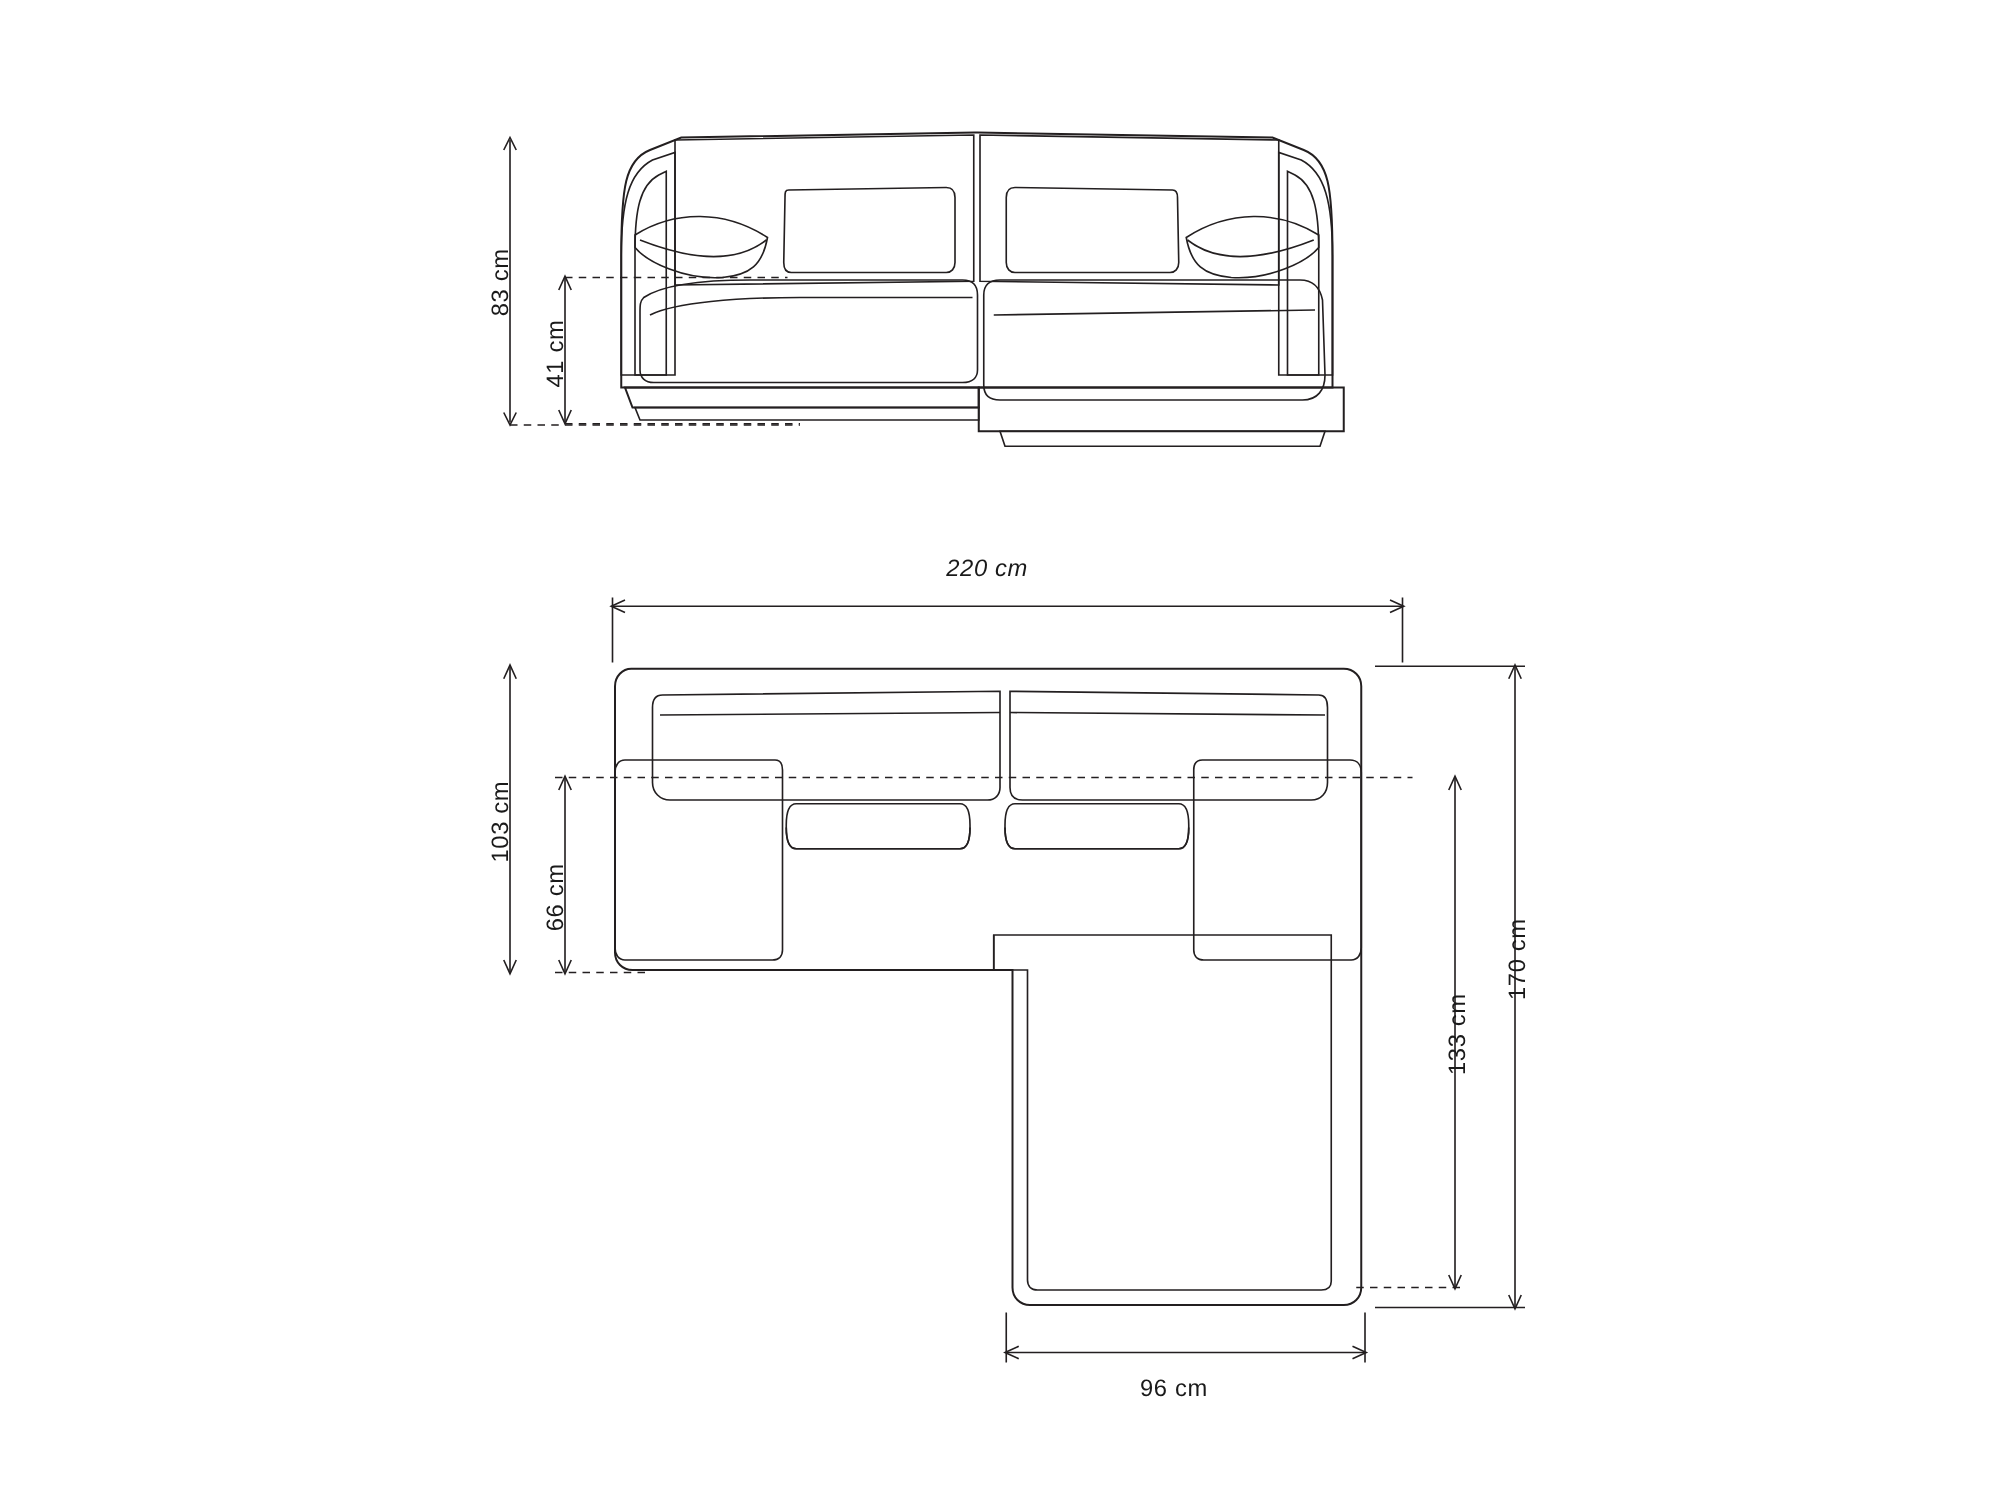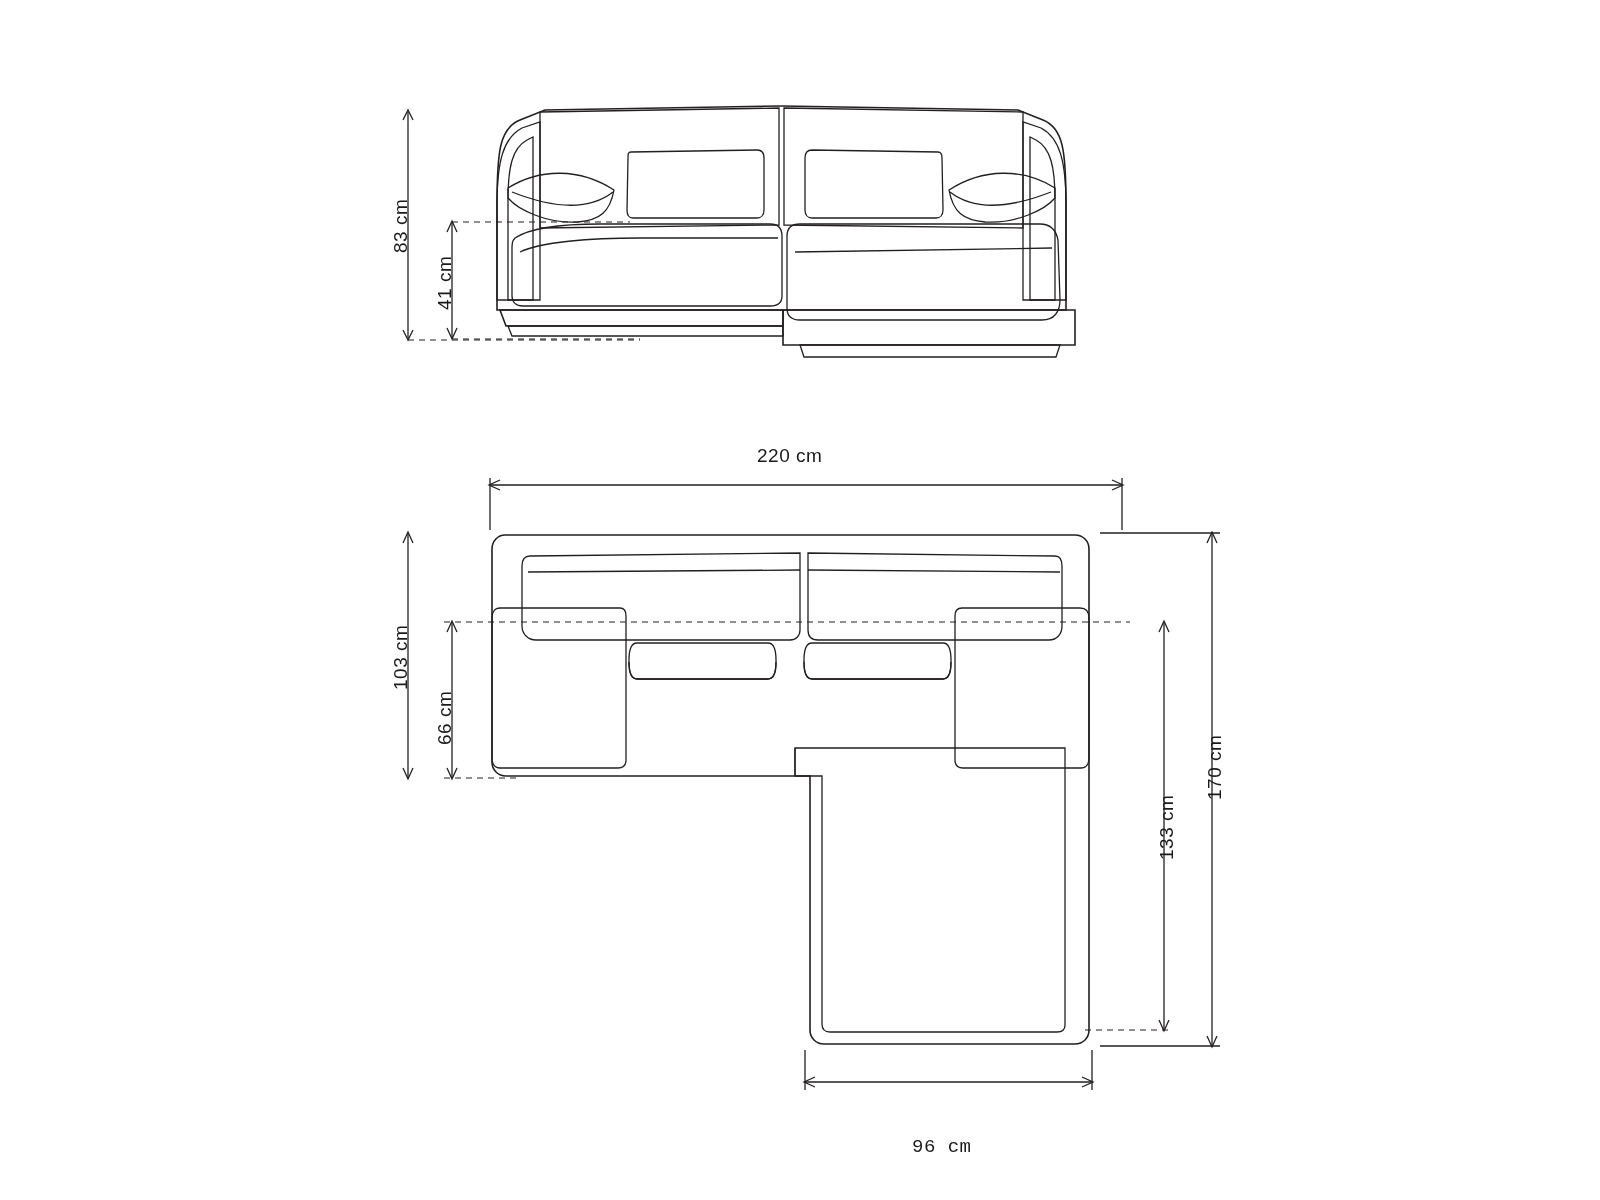--- a/index.html
+++ b/index.html
@@ -167,25 +167,25 @@
       <path class="ln thin" d="M1082,1077 L1093,1082 L1082,1087"></path>
       <line class="ln thin" x1="805" y1="1050" x2="805" y2="1090"></line>
       <line class="ln thin" x1="1092" y1="1050" x2="1092" y2="1090"></line>
     </g>
   </svg>
 
   <div class="dim-label rot" style="left:390px; top:253px;">83 cm</div>
 
   <div class="dim-label rot" style="left:434px; top:310px;">41 cm</div>
 
-  <div class="dim-label" style="left:757px; top:445px;">220 cm</div>
+  <div class="dim-label" style="left:757px; top:445px;font-style:italic;">220 cm</div>
 
   <div class="dim-label rot" style="left:390px; top:690px;">103 cm</div>
 
   <div class="dim-label rot" style="left:434px; top:745px;">66 cm</div>
 
   <div class="dim-label rot" style="left:1204px; top:800px;">170 cm</div>
 
   <div class="dim-label rot" style="left:1156px; top:860px;">133 cm</div>
 
-  <div class="dim-label" style="left:912px; top:1136px;font-family:Liberation Mono, monospace;">96 cm</div>
+  <div class="dim-label" style="left:912px; top:1101px;">96 cm</div>
 
 </div>
 
 </body></html>

